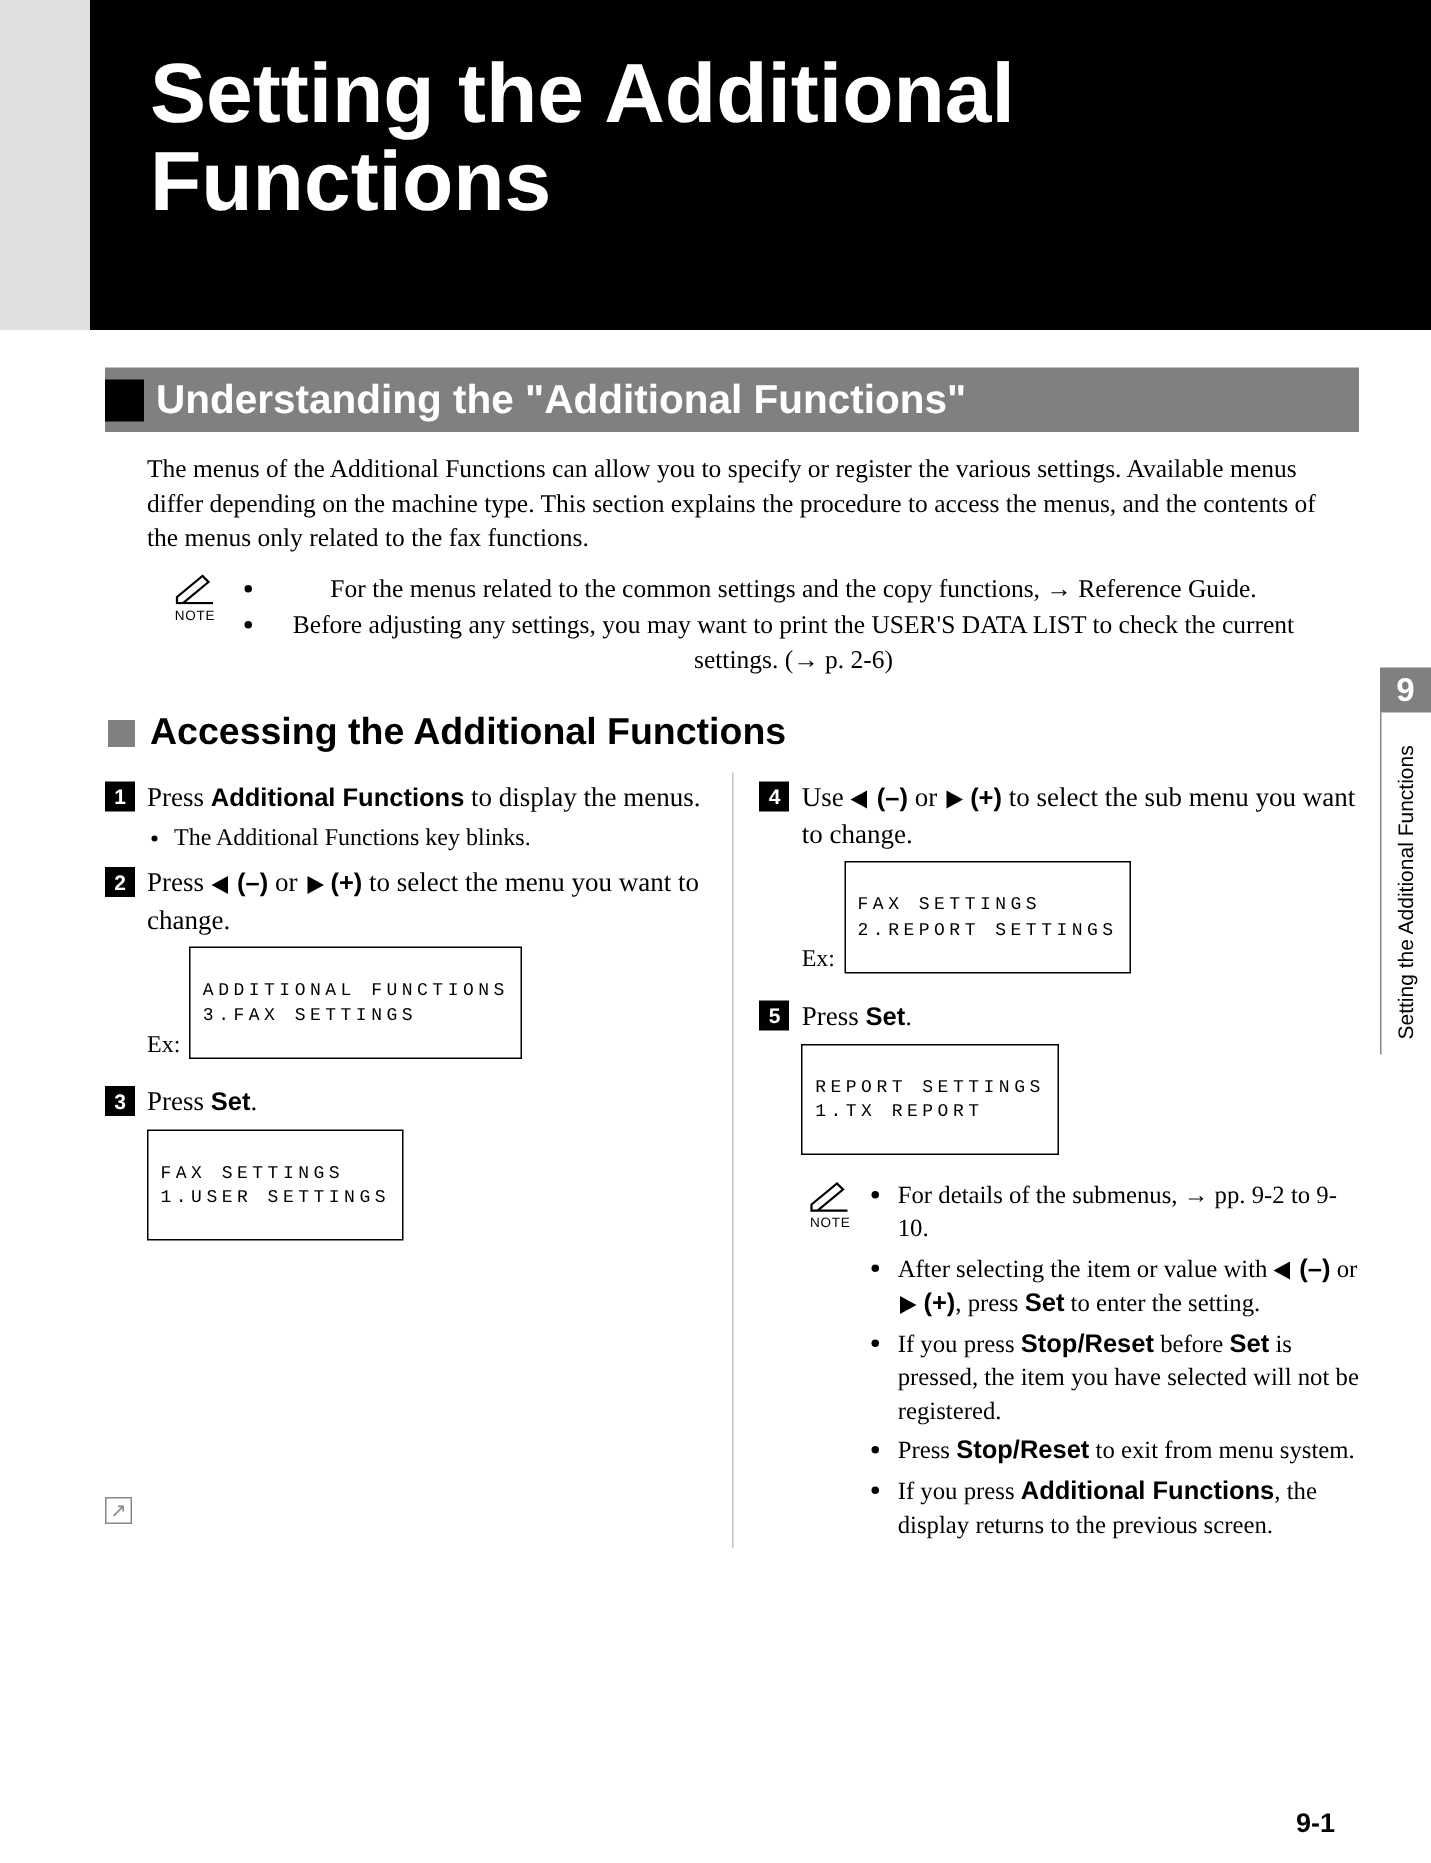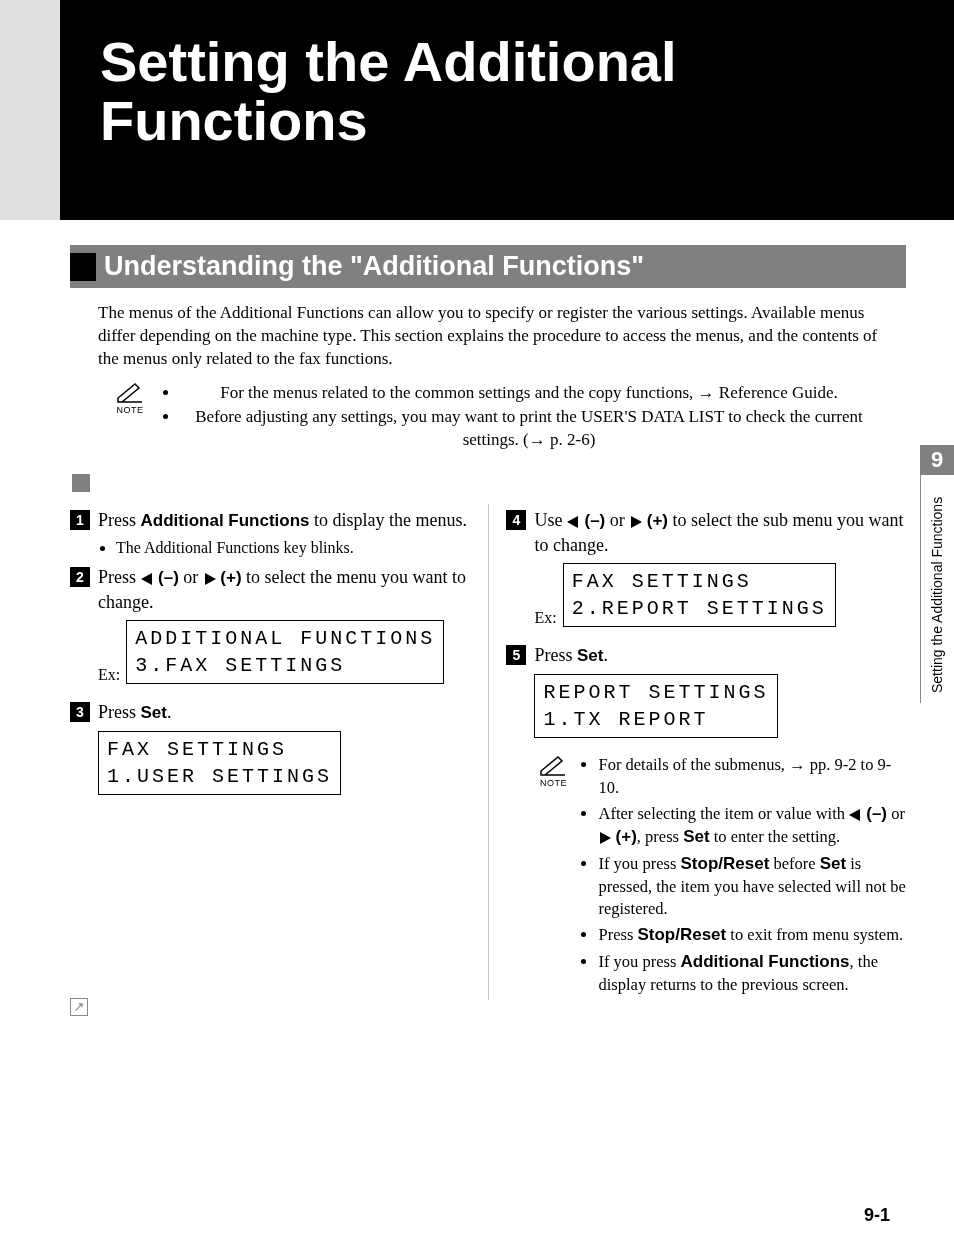--- a/index.html
+++ b/index.html
@@ -140,22 +140,22 @@
     padding-left: 18px;
   }
   .lcd-wrap {
     display: flex; align-items: flex-end; gap: 6px;
     margin: 6px 0 16px 28px;
   }
   .ex-label { font-size: 16px; }
   .lcd {
     border: 1.5px solid #000;
     font-family: "Courier New", Courier, monospace;
-    font-size: 20px;
-    padding: 4px 8px;
+    font-size: 12px;
+    padding: 20px 8px;
     letter-spacing: 3px;
     line-height: 1.35;
     white-space: pre;
   }
   .b { font-weight: 700; font-family: Arial, Helvetica, sans-serif; font-size: 17px; }
   .tri-l, .tri-r {
     display: inline-block; width: 0; height: 0;
     vertical-align: -2px;
   }
   .tri-l { border-top: 6px solid transparent; border-bottom: 6px solid transparent; border-right: 11px solid #000; margin-right: 2px; }
@@ -237,20 +237,21 @@
       <div class="note-label">NOTE</div>
     </div>
     <ul class="note-bullets">
       <li>For the menus related to the common settings and the copy functions, → Reference Guide.</li>
       <li>Before adjusting any settings, you may want to print the USER'S DATA LIST to check the current settings. (→ p. 2-6)</li>
     </ul>
   </div>
 
   <div class="subsection">
     <span class="sq-hollow"></span>
+    <span>Accessing the Additional Functions</span>
   </div>
 
   <div class="columns">
 
     <div class="col">
 
       <div class="step">
         <div class="step-num">1</div>
         <div class="step-body">
           <span>Press </span><span class="b">Additional Functions</span><span> to display the menus.</span>

